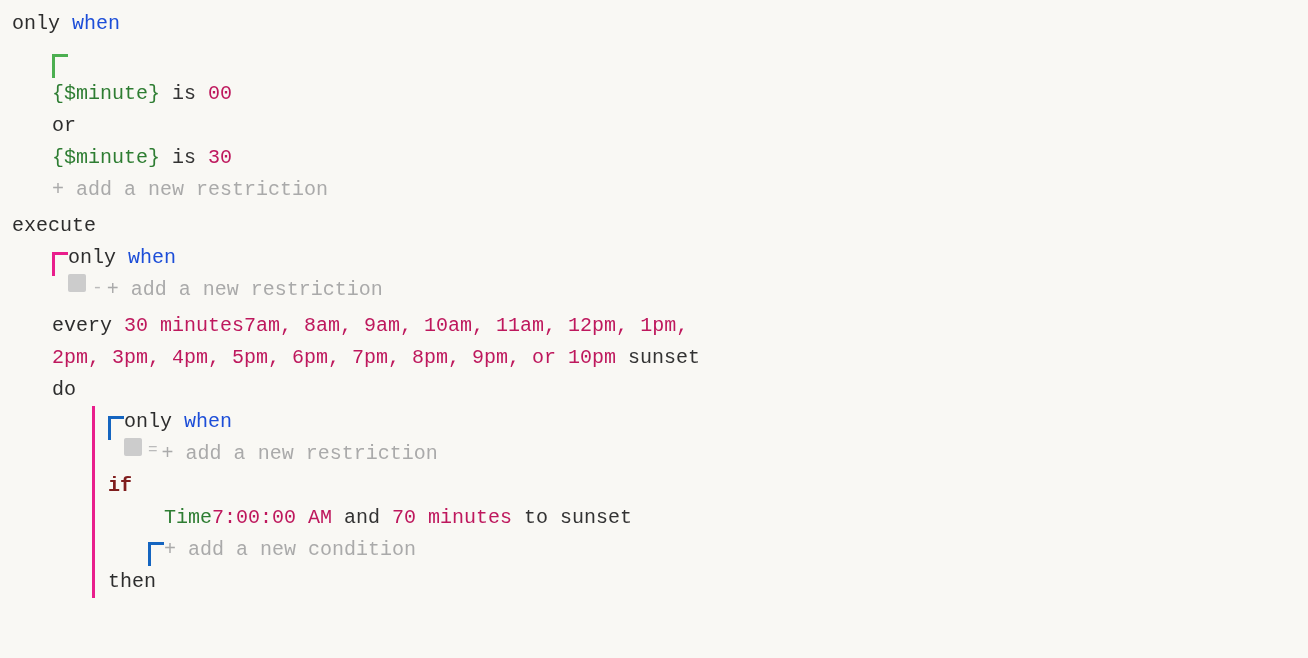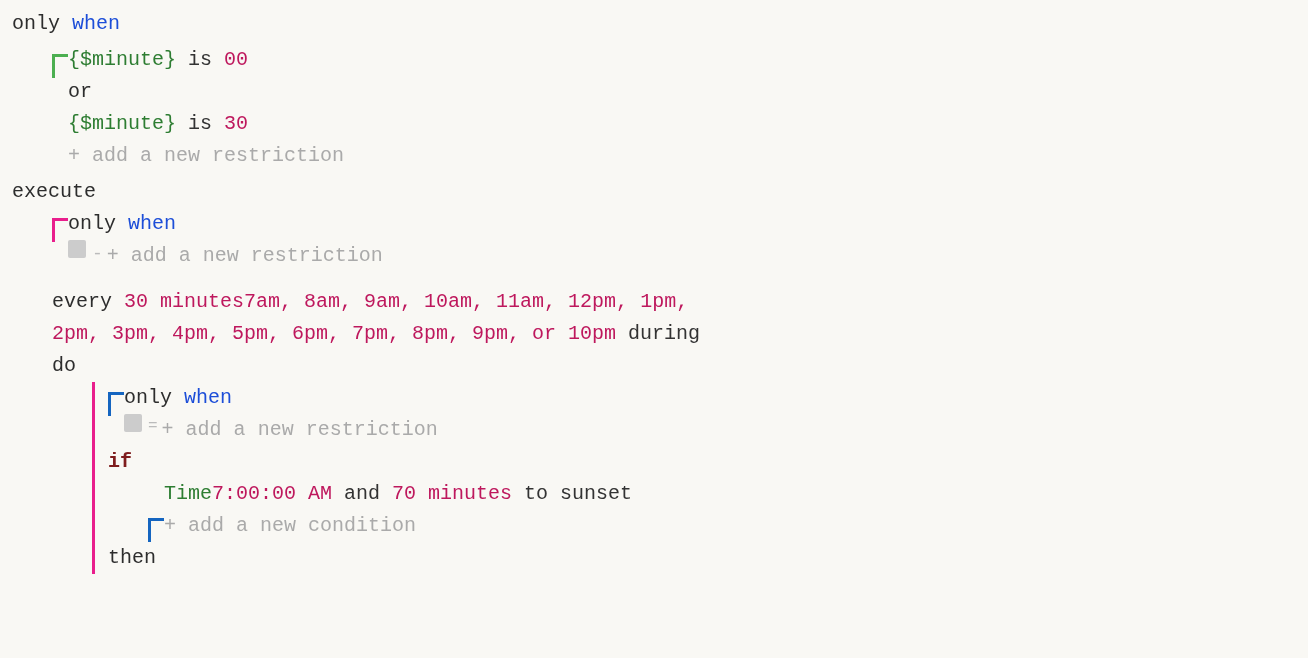--- a/index.html
+++ b/index.html
@@ -76,21 +76,21 @@
 
 <div>
   <div class="line section-top">
     <span class="keyword-only">only</span>
     <span>&nbsp;</span>
     <span class="keyword-when">when</span>
   </div>
 
   <div class="block-group">
     <div style="display:flex; flex-direction:column; align-items:flex-start; margin-left:40px;">
-      <div style="display:flex; flex-direction:row; align-items:stretch;font-family:Liberation Mono, monospace;">
+      <div style="display:flex; flex-direction:column; align-items:stretch;font-family:Liberation Mono, monospace;">
         <div style="border-left:3px solid #4caf50; border-top:3px solid #4caf50; width:16px; margin-top:10px; height:24px; flex-shrink:0;"></div>
         <div class="block-content">
 
           <div class="line">
             <span class="var-green">{$minute}</span>
             <span class="text-dark"> is </span>
             <span class="val-blue">00</span>
           </div>
 
           <div class="line">
@@ -129,30 +129,30 @@
       </div>
 
       <div class="line" style="cursor:pointer;">
         <span class="gray-square"></span>
         <span class="minus-icon">-</span>
         <span class="add-hint">+ add a new restriction</span>
       </div>
     </div>
   </div>
 
-  <div class="line" style="margin-top:14px; flex-wrap:wrap;">
+  <div class="line" style="margin-top:4px; flex-wrap:wrap;">
     <span class="keyword-every">every</span>
     <span>&nbsp;</span>
     <span class="val-blue">30</span>
     <span class="val-blue"> minutes</span>
     <span class="val-blue">7am, 8am, 9am, 10am, 11am, 12pm, 1pm,</span>
   </div>
   <div class="line" style="padding-left:0px;font-family:Liberation Mono, monospace;">
     <span class="val-blue">2pm, 3pm, 4pm, 5pm, 6pm, 7pm, 8pm, 9pm, or 10pm</span>
-    <span class="text-dark"> during</span>
+    <span class="text-dark"> sunset</span>
   </div>
 
   <div class="line">
     <span class="keyword-do">do</span>
   </div>
 
   <div style="display:flex; flex-direction:row; align-items:stretch; margin-left:40px;">
     <div style="border-left:3px solid #e91e8c; width:3px; margin-right:13px; align-self:stretch;"></div>
     <div class="block-content">
 

